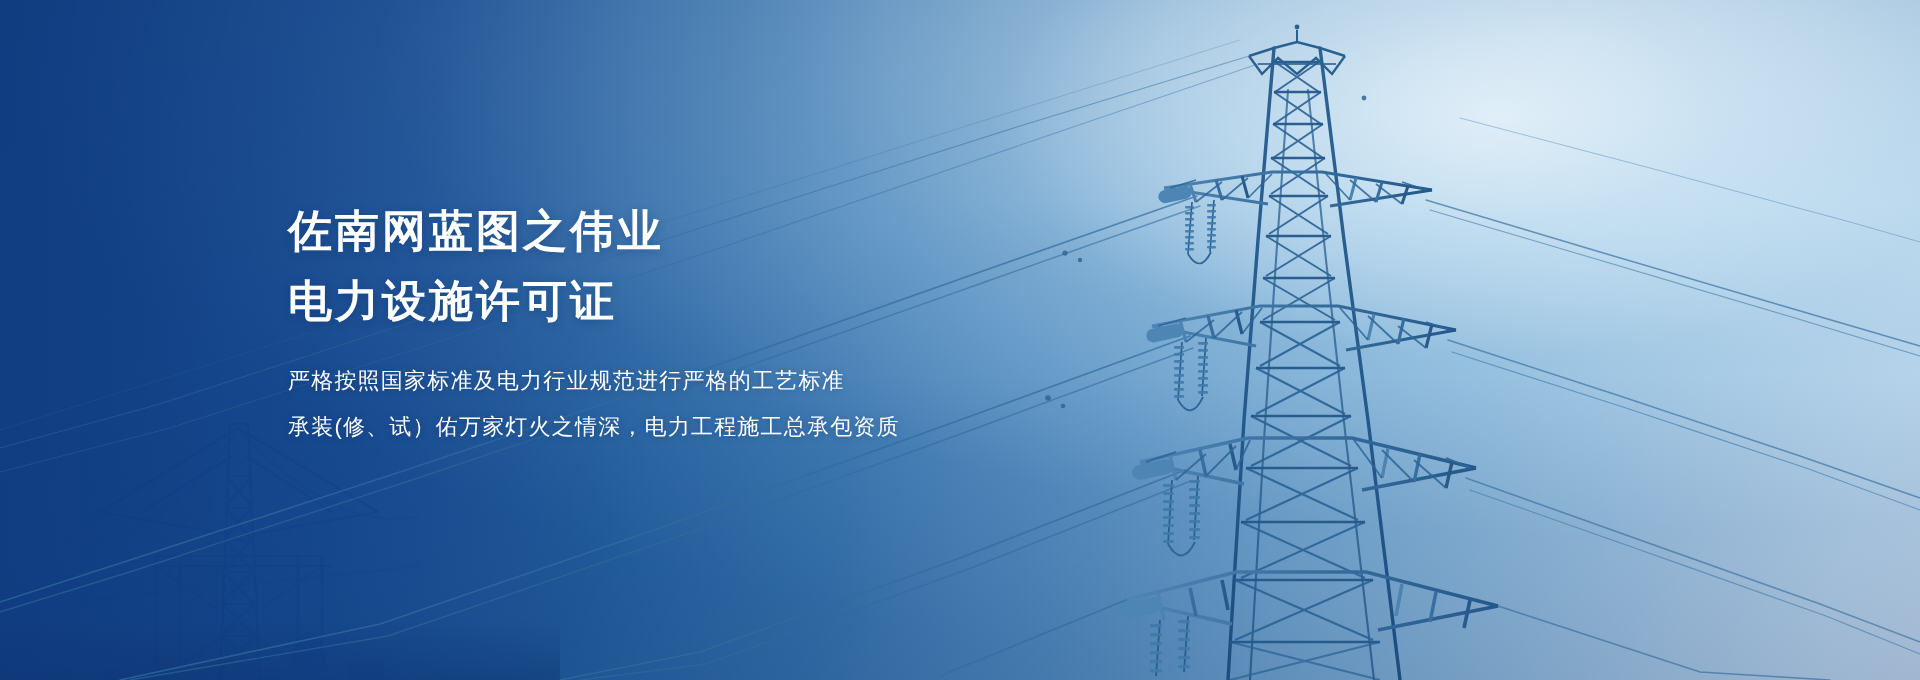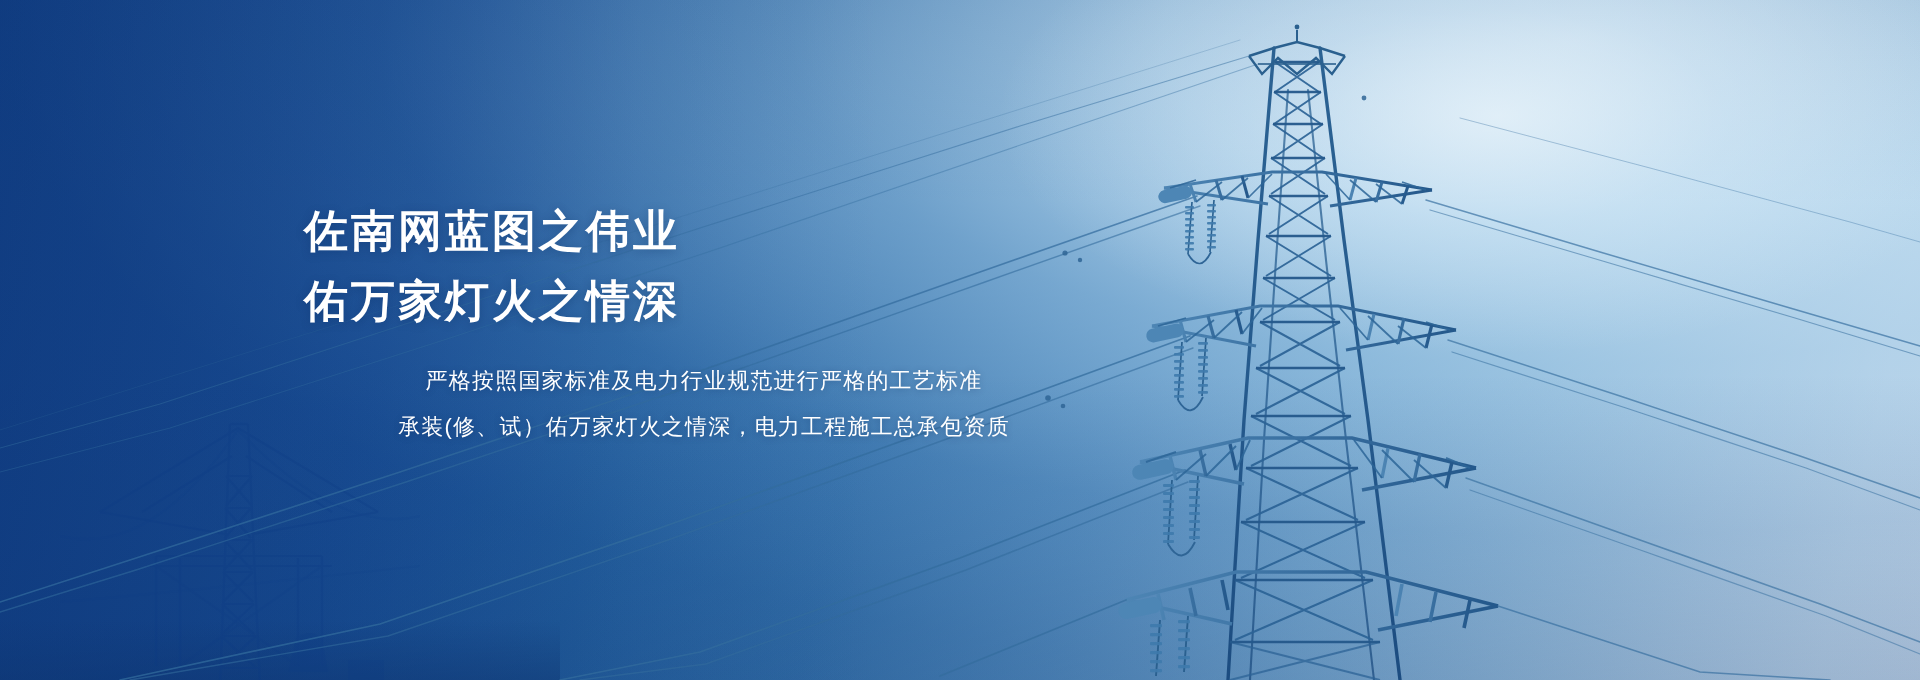--- a/index.html
+++ b/index.html
@@ -91,36 +91,35 @@
 
   
   .pylon-layer {
     position: absolute;
     inset: 0;
   }
 
   
   .copy {
     position: absolute;
-    left: 304px;
+    left: 288px;
     top: 196px;
     width: 800px;
   }
   .headline {
     color: #ffffff;
     font-size: 44px;
     font-weight: bold;
     letter-spacing: 3px;
     line-height: 70px;
     text-shadow: 0 2px 10px rgba(8,38,86,0.30);
     white-space: nowrap;
   }
   .sub-wrap {
     margin-top: 22px;
-    text-align: center;
   }
   .subline {
     color: #ffffff;
     font-size: 22px;
     font-weight: normal;
     letter-spacing: 1.2px;
     line-height: 46px;
     text-shadow: 0 1px 6px rgba(8,38,86,0.35);
     white-space: nowrap;
   }
@@ -426,20 +425,20 @@
         <circle cx="1080" cy="260" r="2.2"></circle>
         <circle cx="1048" cy="398" r="2.8"></circle>
         <circle cx="1063" cy="406" r="2.3"></circle>
         <circle cx="1364" cy="98" r="2.4"></circle>
       </g>
     </svg>
   </div>
 
   <div class="copy">
     <div class="headline">佐南网蓝图之伟业</div>
-    <div class="headline">佑万家灯火之情深</div>
+    <div class="headline">电力设施许可证</div>
     <div class="sub-wrap">
       <div class="subline">严格按照国家标准及电力行业规范进行严格的工艺标准</div>
       <div class="subline">承装(修、试）佑万家灯火之情深，电力工程施工总承包资质</div>
     </div>
   </div>
 
 </div>
 
 </body></html>

